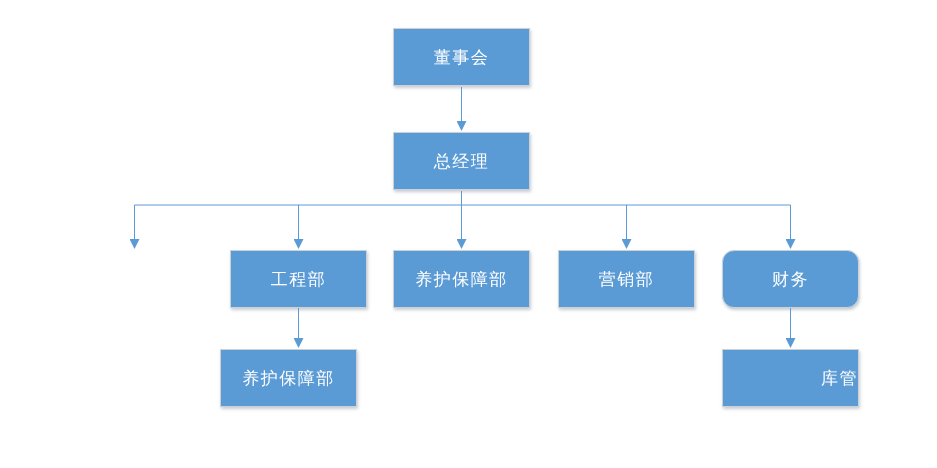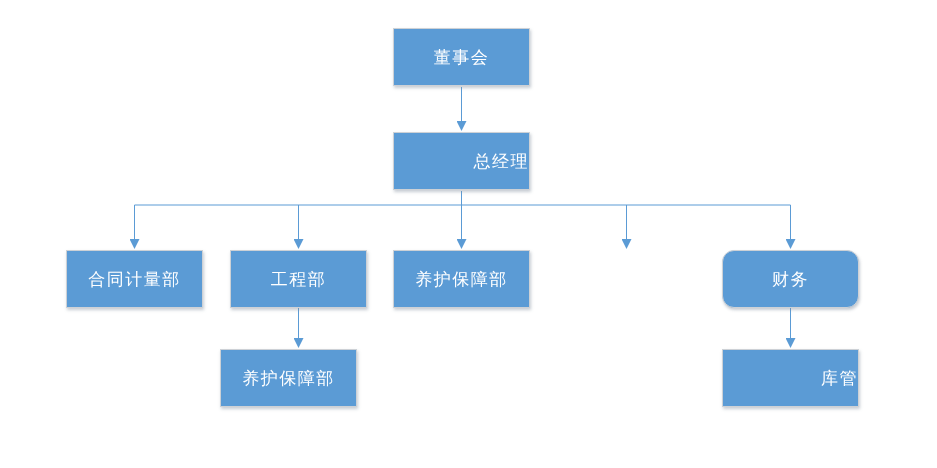--- a/index.html
+++ b/index.html
@@ -45,21 +45,21 @@
   }
   .node-label {
     color: var(--node-text, #ffffff);
     font-size: 17px;
     letter-spacing: 1.5px;
     white-space: nowrap;
     text-align: center;
   }
   
   .pos-board       { left: 393px; top: 28px; }
-  .pos-gm          { left: 393px; top: 132px; justify-content: flex-end; }
+  .pos-gm          { left: 393px; top: 132px; }
   .pos-contract    { left: 66px;  top: 250px; }
   .pos-engineering { left: 230px; top: 250px; }
   .pos-office      { left: 393px; top: 250px; }
   .pos-marketing   { left: 558px; top: 250px; }
   .pos-finance     { left: 722px; top: 250px; border-radius: 12px; }
   .pos-maintenance { left: 220px; top: 349px; }
   .pos-warehouse   { left: 722px; top: 349px; justify-content: flex-end; }
 </style>
 </head>
 <body>
@@ -90,32 +90,32 @@
   </svg>
 
   <div class="node pos-board">
     <span class="node-label">董事会</span>
   </div>
 
   <div class="node pos-gm">
     <span class="node-label">总经理</span>
   </div>
 
-  <div class="node pos-contract">
-    <span class="node-label">合同计量部</span>
-  </div>
 
   <div class="node pos-engineering">
     <span class="node-label">工程部</span>
   </div>
 
   <div class="node pos-office">
     <span class="node-label">养护保障部</span>
   </div>
 
+  <div class="node pos-marketing">
+    <span class="node-label">营销部</span>
+  </div>
 
   <div class="node pos-finance">
     <span class="node-label">财务</span>
   </div>
 
   <div class="node pos-maintenance">
     <span class="node-label">养护保障部</span>
   </div>
 
   <div class="node pos-warehouse">

